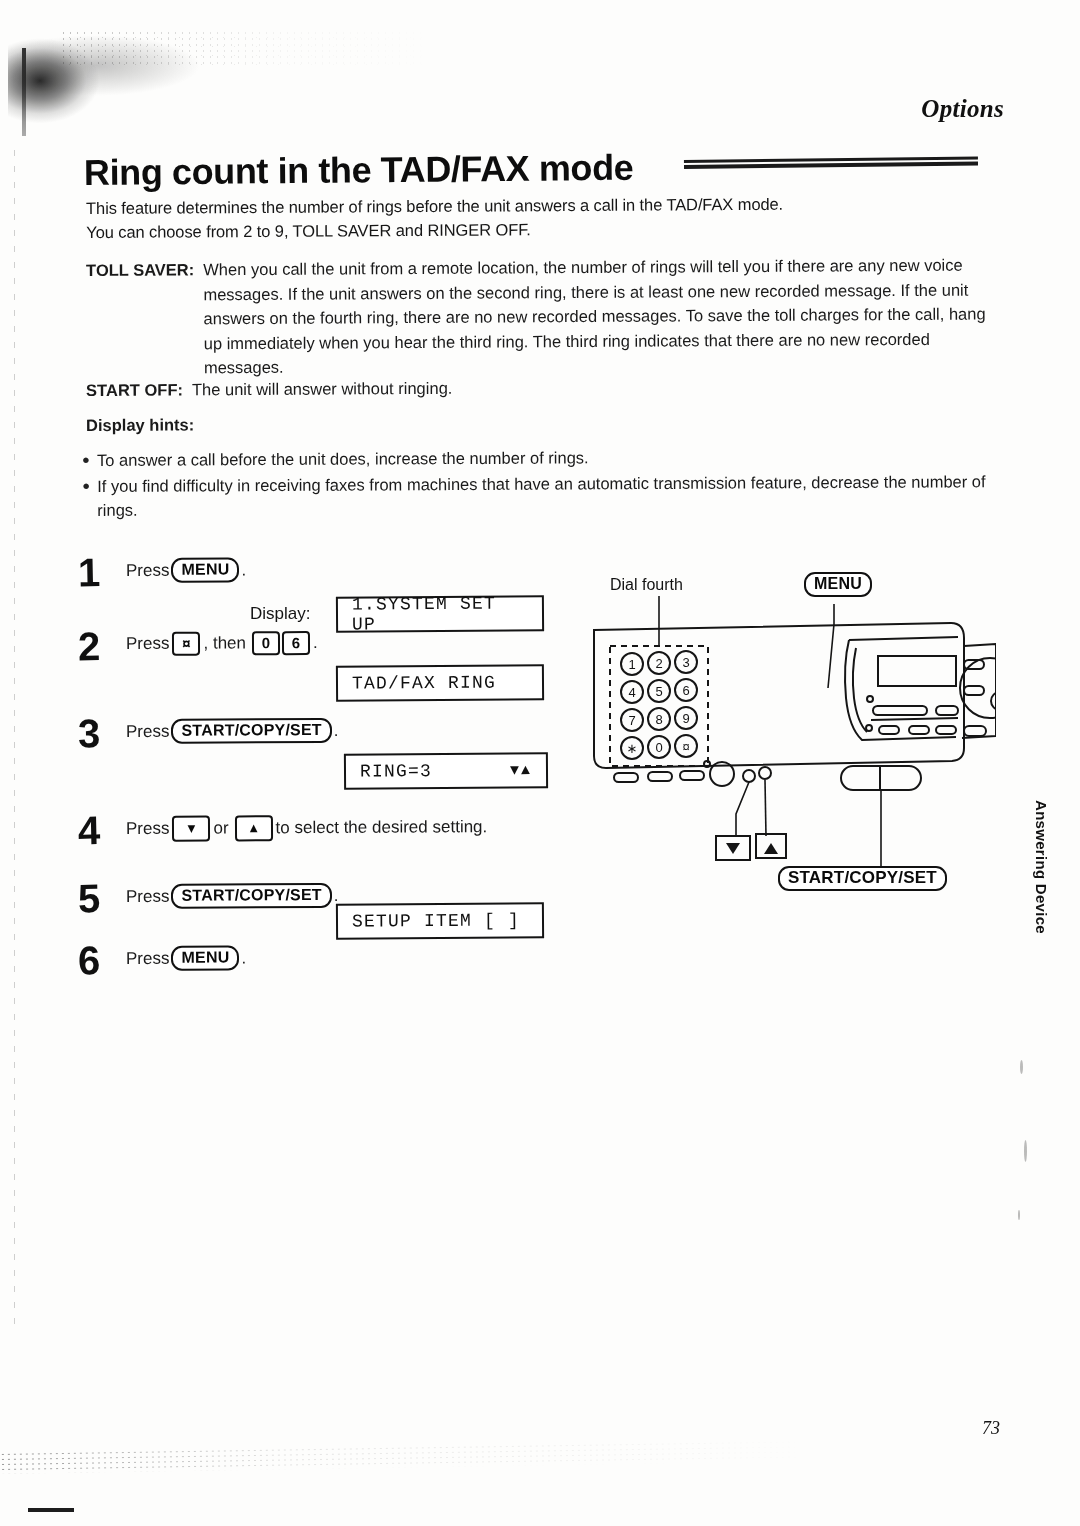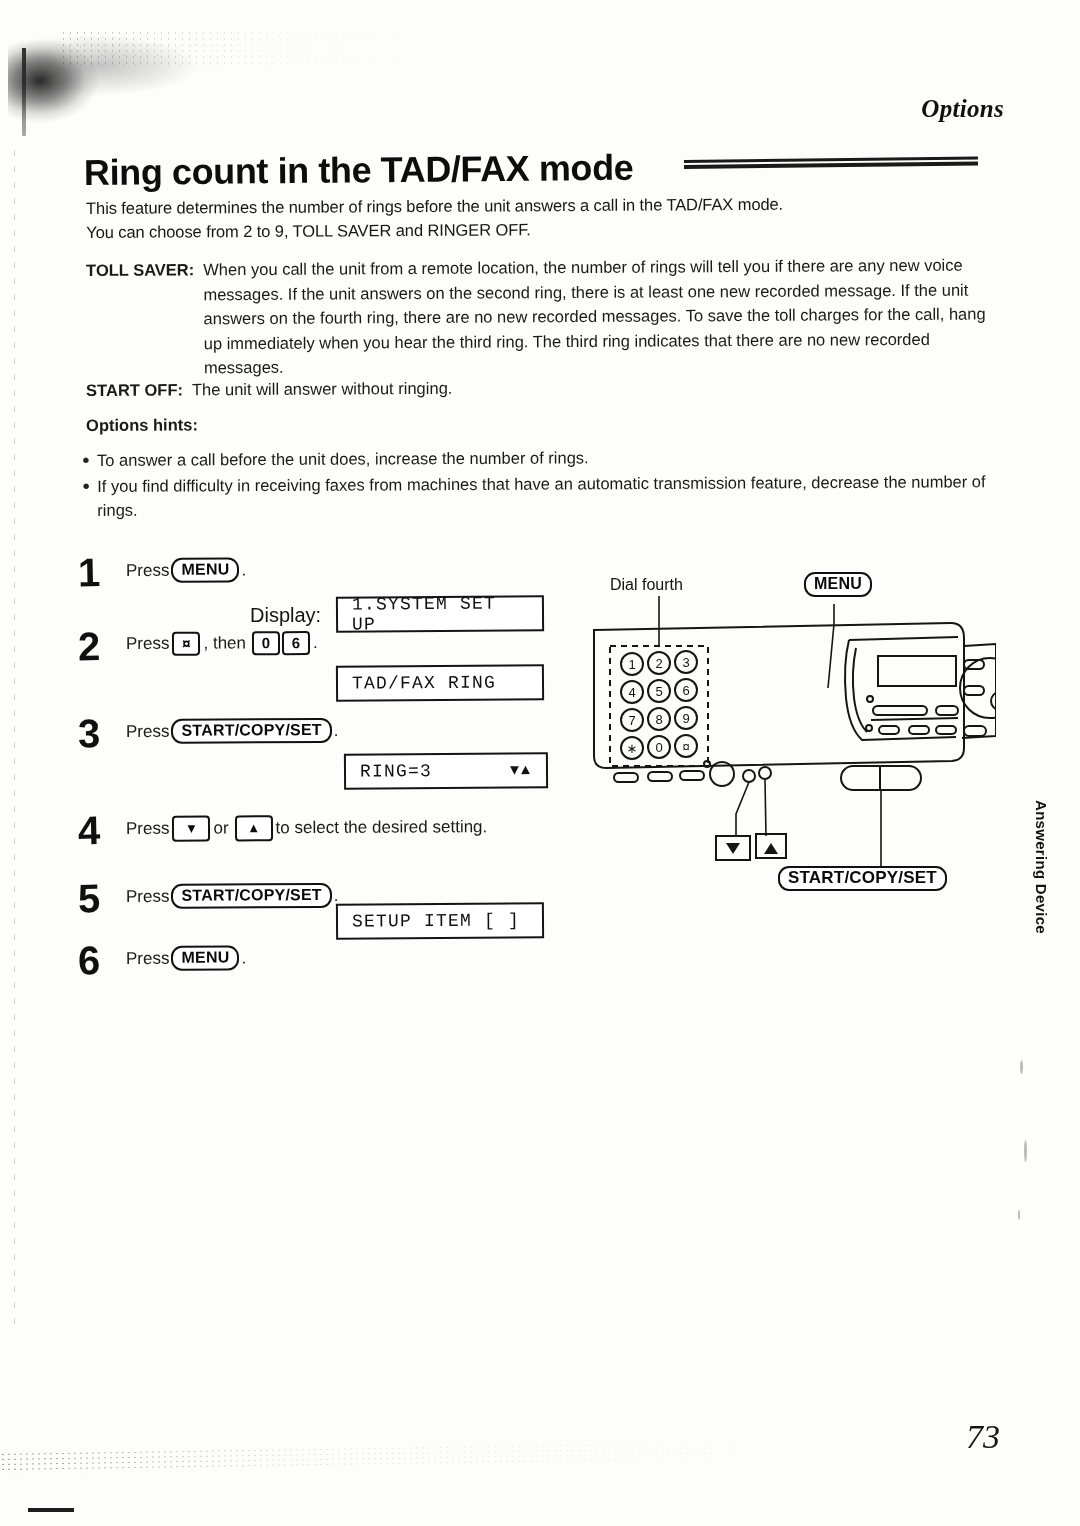--- a/index.html
+++ b/index.html
@@ -299,21 +299,21 @@
     box-sizing: border-box;
     padding: 0 14px;
   }
   .lcd .arrows {
     margin-left: auto;
     font-size: 15px;
     letter-spacing: 2px;
   }
   .display-label {
     position: absolute;
-    font-size: 20px;
+    font-size: 17px;
     color: #141414;
   }
 
   
   .device-figure {
     position: absolute;
     left: 566px;
     top: 568px;
     width: 430px;
     height: 360px;
@@ -339,21 +339,21 @@
     white-space: nowrap;
   }
 
   
   .folio {
     position: absolute;
     right: 80px;
     top: 1418px;
     font-family: "Liberation Serif", serif;
     font-style: italic;
-    font-size: 34px;
+    font-size: 18px;
     color: #141414;
     text-align: center;
   }
 </style>
 </head>
 <body>
 
 <div id="page">
 
   <div class="scan-smudge-top"></div>
@@ -385,21 +385,21 @@
     </div>
   </div>
 
   <div class="def-block ringeroff">
     <div class="def-row">
       <span class="def-term">START OFF:</span>
       <span class="def-desc">The unit will answer without ringing.</span>
     </div>
   </div>
 
-  <div class="hints-title">Options hints:</div>
+  <div class="hints-title">Display hints:</div>
   <div class="hints-list">
     <div class="hint-item">
       <span class="hint-bullet">●</span>
       <span class="hint-text">To answer a call before the unit does, increase the number of rings.</span>
     </div>
     <div class="hint-item">
       <span class="hint-bullet">●</span>
       <span class="hint-text">If you find difficulty in receiving faxes from machines that have an automatic transmission feature, decrease the number of rings.</span>
     </div>
   </div>

